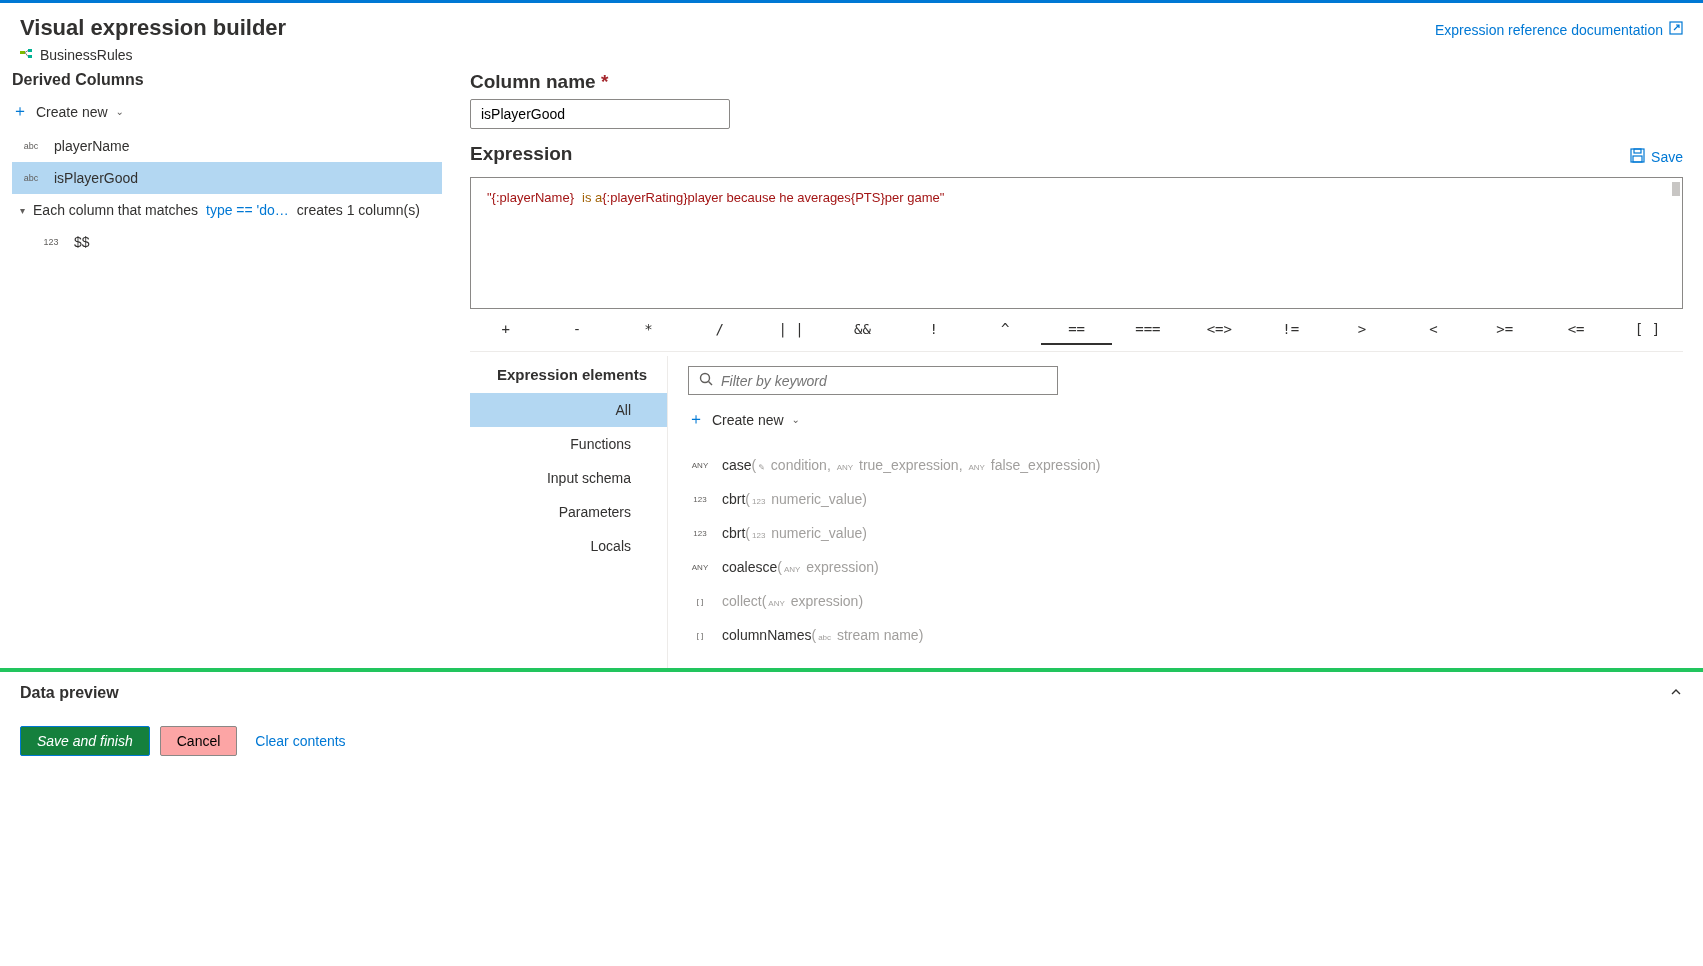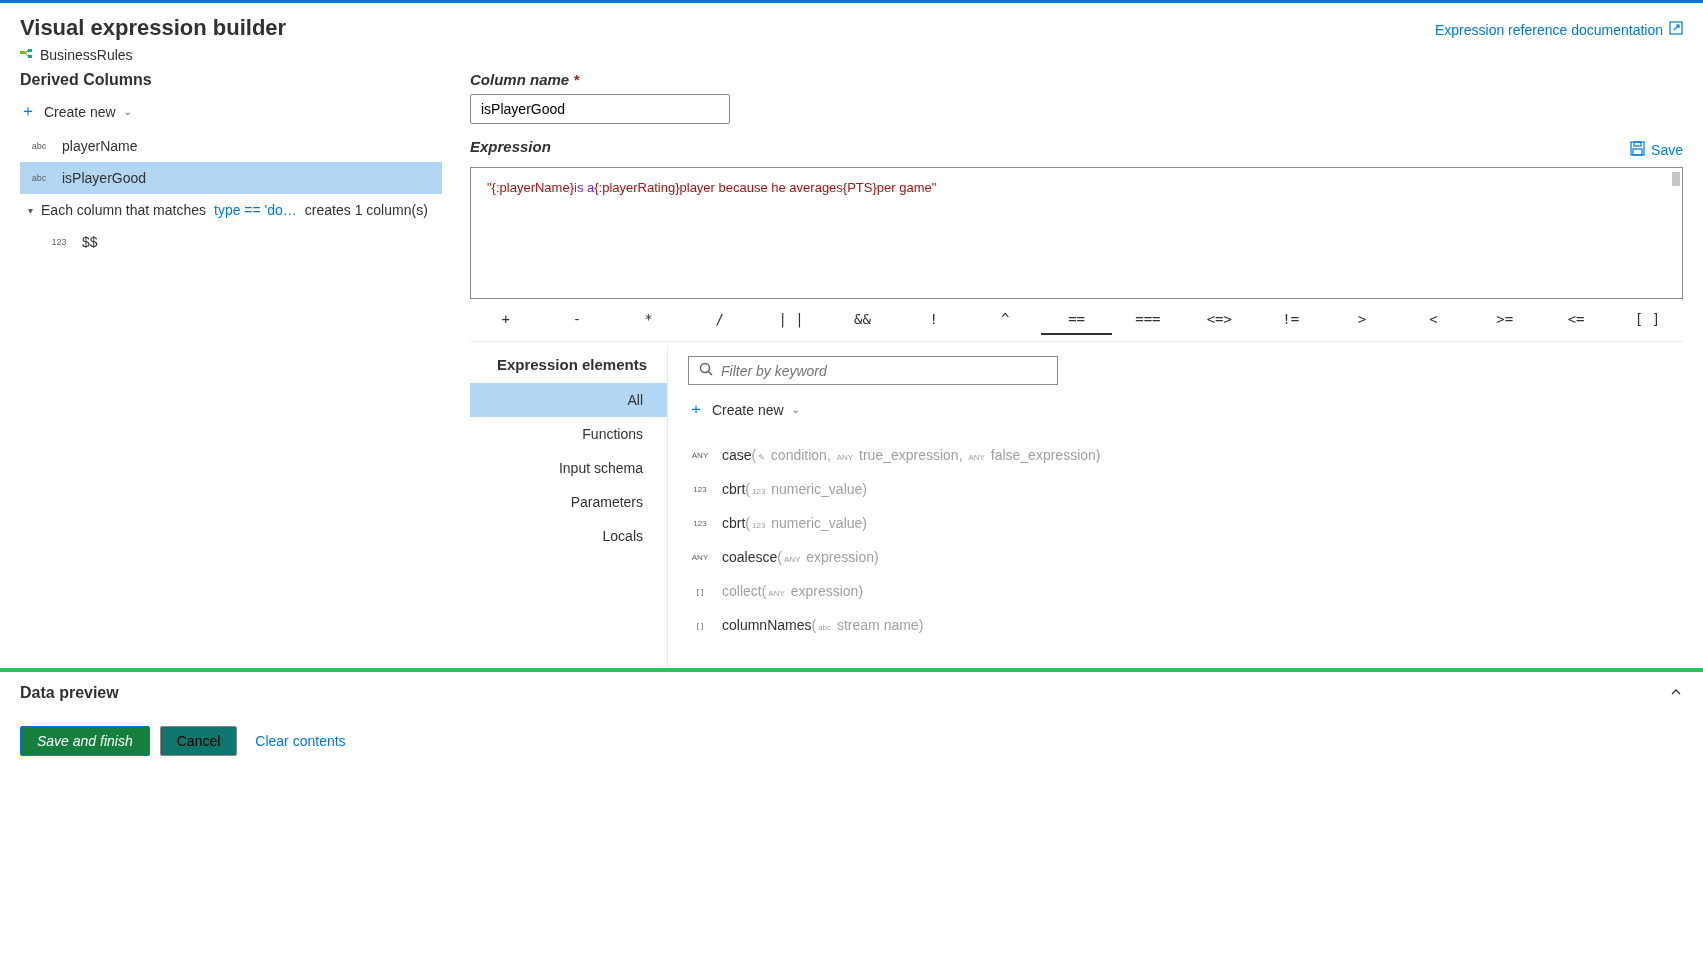--- a/index.html
+++ b/index.html
@@ -57,21 +57,21 @@
   gap: 6px;
   margin-top: 6px;
 }
 .main {
   display: flex;
   flex: 1;
   overflow: hidden;
 }
 .sidebar {
   width: 442px;
-  padding: 8px 0 0 20px;
+  padding: 8px 0 0 12px;
   display: flex;
   flex-direction: column;
 }
 .sidebar h2 {
   font-size: 16px;
   font-weight: 600;
   margin-bottom: 8px;
 }
 .create-new {
   display: flex;
@@ -131,24 +131,23 @@
   padding-left: 28px;
 }
 .content {
   flex: 1;
   padding: 8px 20px 0 28px;
   display: flex;
   flex-direction: column;
   overflow: hidden;
 }
 .field-label {
-  font-size: 15px;
+  font-size: 19px;
   font-weight: 600;
   margin-bottom: 6px;
-  font-style: italic;
 }
 .required {
   color: #a4262c;
 }
 .text-input {
   border: 1px solid #8a8886;
   padding: 6px 10px;
   font-size: 14px;
   width: 260px;
   border-radius: 2px;
@@ -176,21 +175,21 @@
   font-family: Consolas, Monaco, monospace;
   font-size: 13px;
   background: #fff;
   position: relative;
   overflow: hidden;
 }
 .expression-editor .line {
   display: flex;
 }
 .tok-str { color: #a31515; }
-.tok-kw { color: #6d28d9; }
+.tok-kw { color: #a16207; padding-left: 8px; }
 .scrollbar-track {
   position: absolute;
   right: 2px;
   top: 4px;
   bottom: 4px;
   width: 10px;
 }
 .scrollbar-thumb {
   position: absolute;
   right: 0;
@@ -230,21 +229,21 @@
 }
 .panel-title {
   font-size: 15px;
   font-weight: 600;
   padding: 0 20px 10px 20px;
 }
 .element-list {
   list-style: none;
 }
 .element-item {
-  padding: 9px 24px;
+  padding: 9px 36px;
   cursor: pointer;
   font-size: 14px;
 }
 .element-item.selected {
   background: #b3d7f2;
 }
 .values-panel {
   flex: 1;
   padding: 10px 20px 0 20px;
   overflow-y: auto;
@@ -314,21 +313,21 @@
   display: flex;
   gap: 10px;
   align-items: center;
 }
 .btn {
   padding: 6px 16px;
   font-size: 14px;
   border-radius: 2px;
   cursor: pointer;
   border: 1px solid #8a8886;
-  background: #0f766e;
+  background: #fca5a5;
 }
 .btn-primary {
   background: #15803d;
   color: #fff;
   border-color: #0078d4;
   font-style: italic;
 }
 .link-btn {
   color: #0078d4;
   cursor: pointer;

